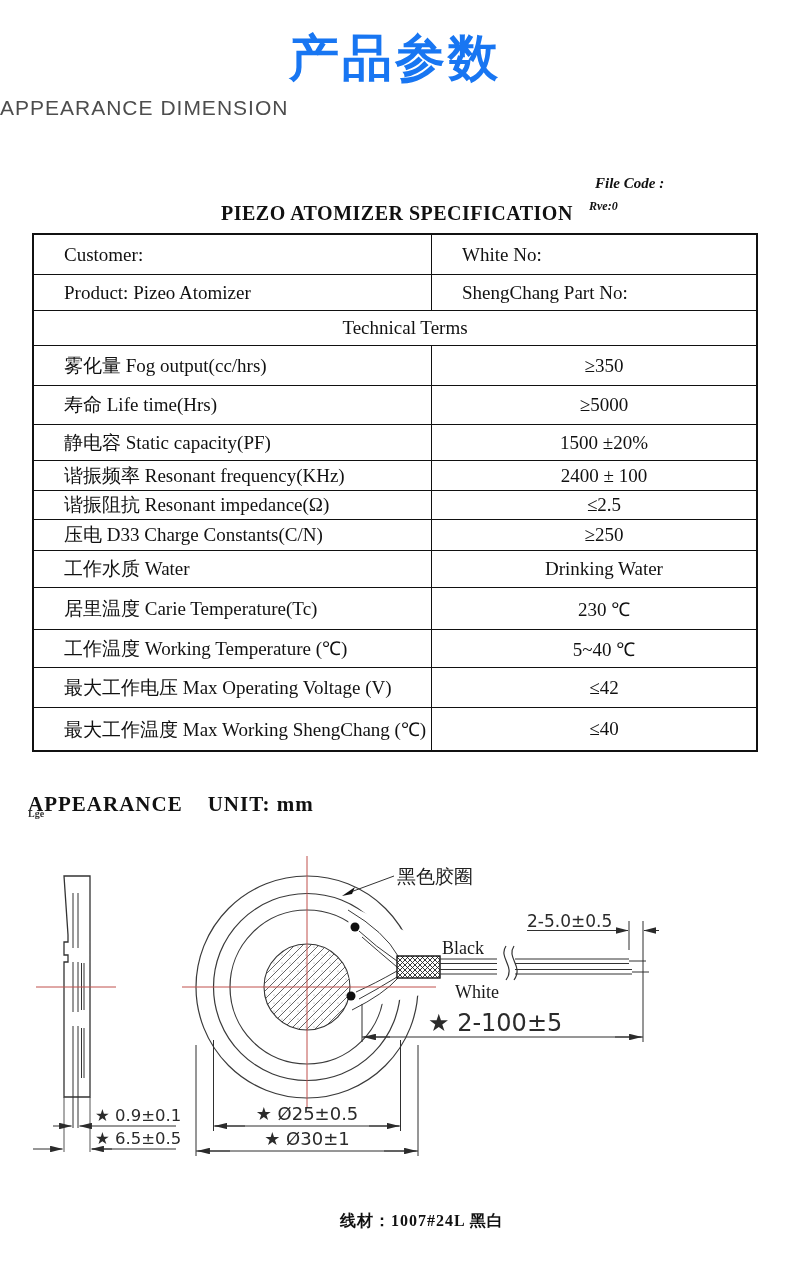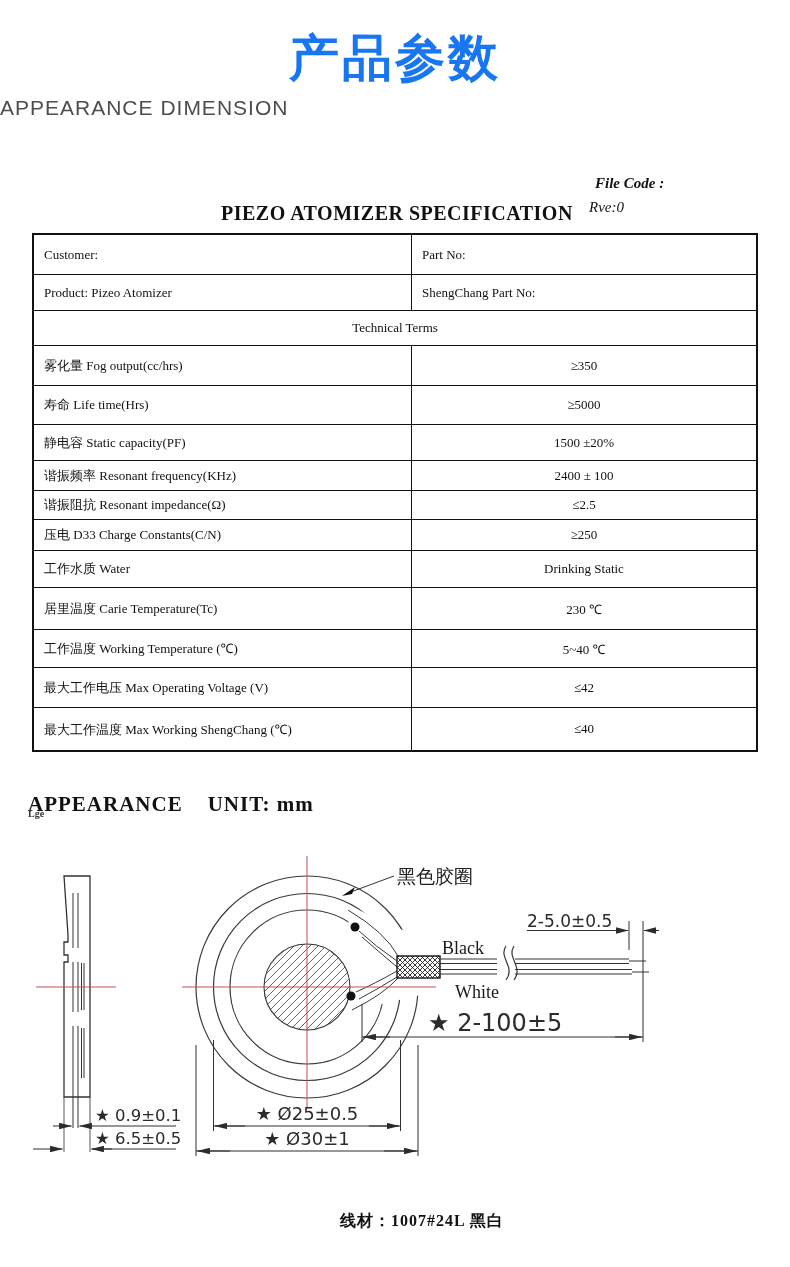--- a/index.html
+++ b/index.html
@@ -11,28 +11,28 @@
             font-family:"DejaVu Sans", sans-serif;font-weight:800;font-size:50px;
             letter-spacing:3px;line-height:1.2;}
   .en-subtitle{position:absolute;top:96px;left:0;width:790px;text-align:left;
                font-family:"Liberation Sans", sans-serif;font-size:21px;color:#4d4d4d;
                letter-spacing:1px;}
 
   
   .doc-title{position:absolute;top:171px;left:221px;font-size:20px;font-weight:700;
              letter-spacing:0.5px;border-bottom:2px solid #1a1a1a;padding-bottom:14px;margin-top:31px;}
   .file-code{position:absolute;top:175px;left:595px;font-size:15px;font-style:italic;font-weight:bold;}
-  .rev{position:absolute;top:199px;left:589px;font-size:15px;font-style:italic;font-weight:normal;}
+  .rev{position:absolute;top:199px;left:589px;font-size:12px;font-style:italic;font-weight:bold;}
 
   
   .spec-table{position:absolute;top:233px;left:32px;width:726px;border:2px solid #111;
               box-sizing:border-box;background:#fff;}
   .trow{display:flex;align-items:stretch;border-top:1.5px solid #111;box-sizing:border-box;}
   .trow:first-child{border-top:none;}
-  .cell{display:flex;align-items:center;box-sizing:border-box;font-size:13px;}
+  .cell{display:flex;align-items:center;box-sizing:border-box;font-size:19px;margin-left:20px;}
   .cell.param{width:378px;border-right:1.5px solid #111;padding-left:10px;}
   .cell.value{flex:1;justify-content:center;text-align:center;}
   .cell.span{width:100%;justify-content:center;}
 
   
   .appearance-heading{position:absolute;top:792px;left:28px;font-size:21px;font-weight:bold;
                       letter-spacing:1px;white-space:pre;}
   .stray{position:absolute;top:808px;left:28px;font-size:10px;font-weight:bold;color:#333;}
 
   svg{position:absolute;left:0;top:838px;}
@@ -50,21 +50,21 @@
   <div class="cn-title" style="color: rgb(24, 118, 242);">产品参数</div>
   <div class="en-subtitle">APPEARANCE DIMENSION</div>
 
   <div class="doc-title">PIEZO ATOMIZER SPECIFICATION</div>
   <div class="file-code">File Code :</div>
   <div class="rev">Rve:0</div>
 
   <div class="spec-table">
     <div class="trow" style="height:39px">
       <div class="cell param">Customer:</div>
-      <div class="cell value" style="justify-content:flex-start;padding-left:10px">Part No:</div>
+      <div class="cell value" style="justify-content:flex-start;padding-left:10px">White No:</div>
     </div>
     <div class="trow" style="height:36px">
       <div class="cell param">Product: Pizeo Atomizer</div>
       <div class="cell value" style="justify-content:flex-start;padding-left:10px">ShengChang Part No:</div>
     </div>
     <div class="trow" style="height:35px">
       <div class="cell span">Technical Terms</div>
     </div>
     <div class="trow" style="height:40px">
       <div class="cell param">雾化量  Fog output(cc/hrs)</div>
@@ -85,21 +85,21 @@
     <div class="trow" style="height:29px">
       <div class="cell param">谐振阻抗  Resonant impedance(Ω)</div>
       <div class="cell value">≤2.5</div>
     </div>
     <div class="trow" style="height:31px">
       <div class="cell param">压电 D33 Charge Constants(C/N)</div>
       <div class="cell value">≥250</div>
     </div>
     <div class="trow" style="height:37px">
       <div class="cell param">工作水质  Water</div>
-      <div class="cell value">Drinking Static</div>
+      <div class="cell value">Drinking Water</div>
     </div>
     <div class="trow" style="height:42px">
       <div class="cell param">居里温度  Carie Temperature(Tc)</div>
       <div class="cell value">230 ℃</div>
     </div>
     <div class="trow" style="height:38px">
       <div class="cell param">工作温度  Working Temperature (℃)</div>
       <div class="cell value">5~40 ℃</div>
     </div>
     <div class="trow" style="height:40px">

